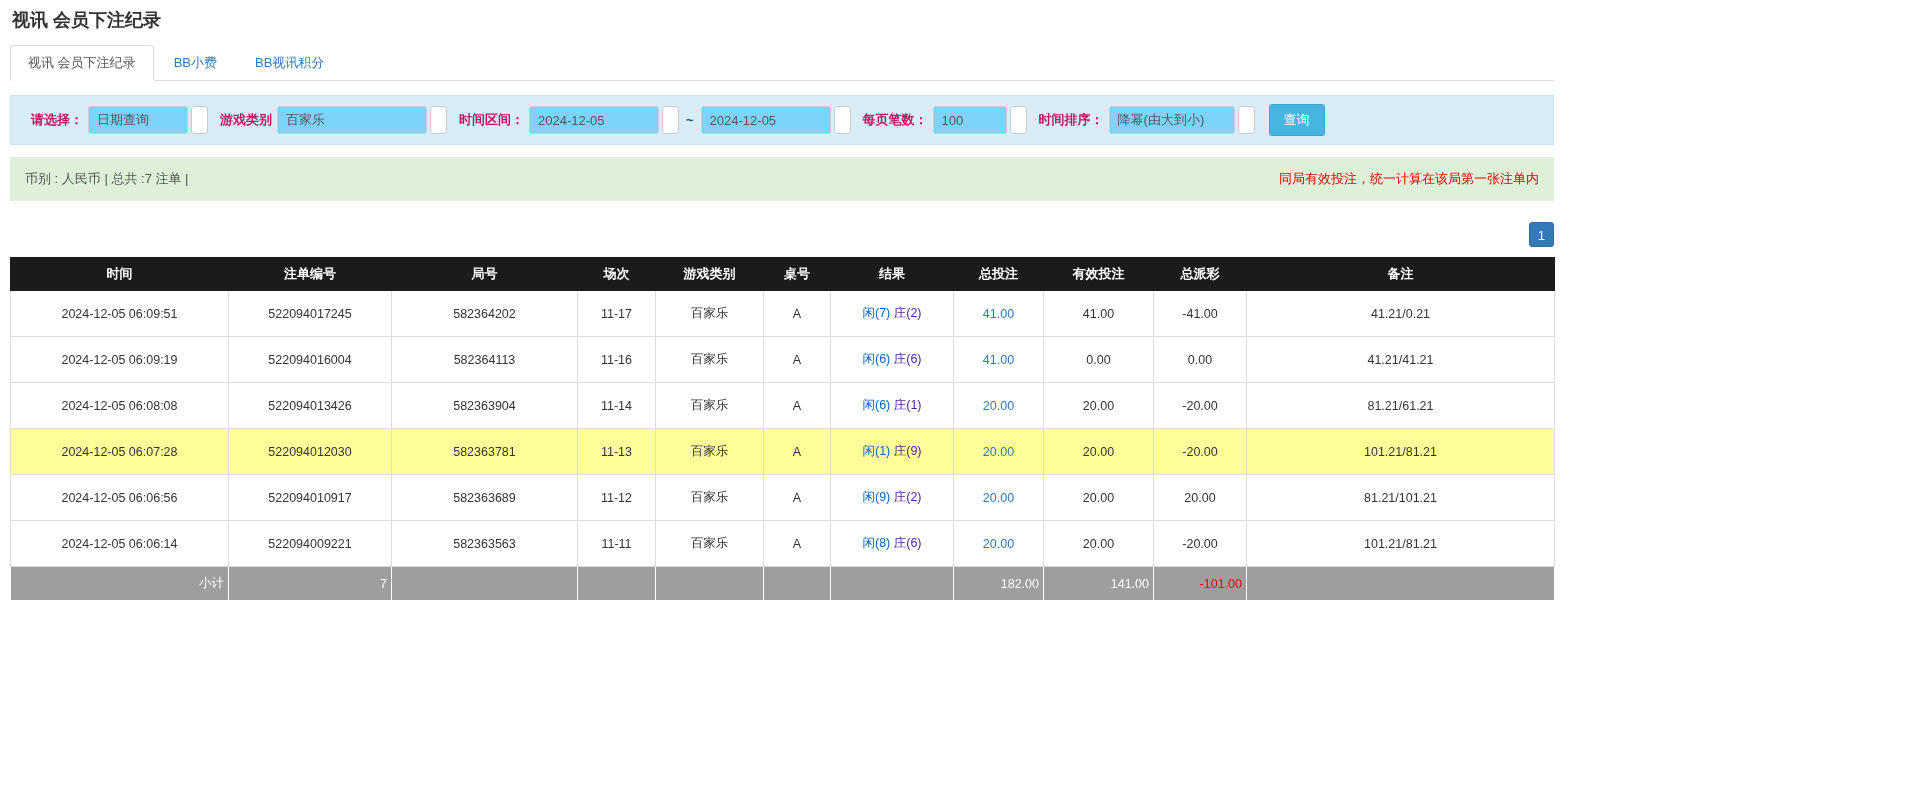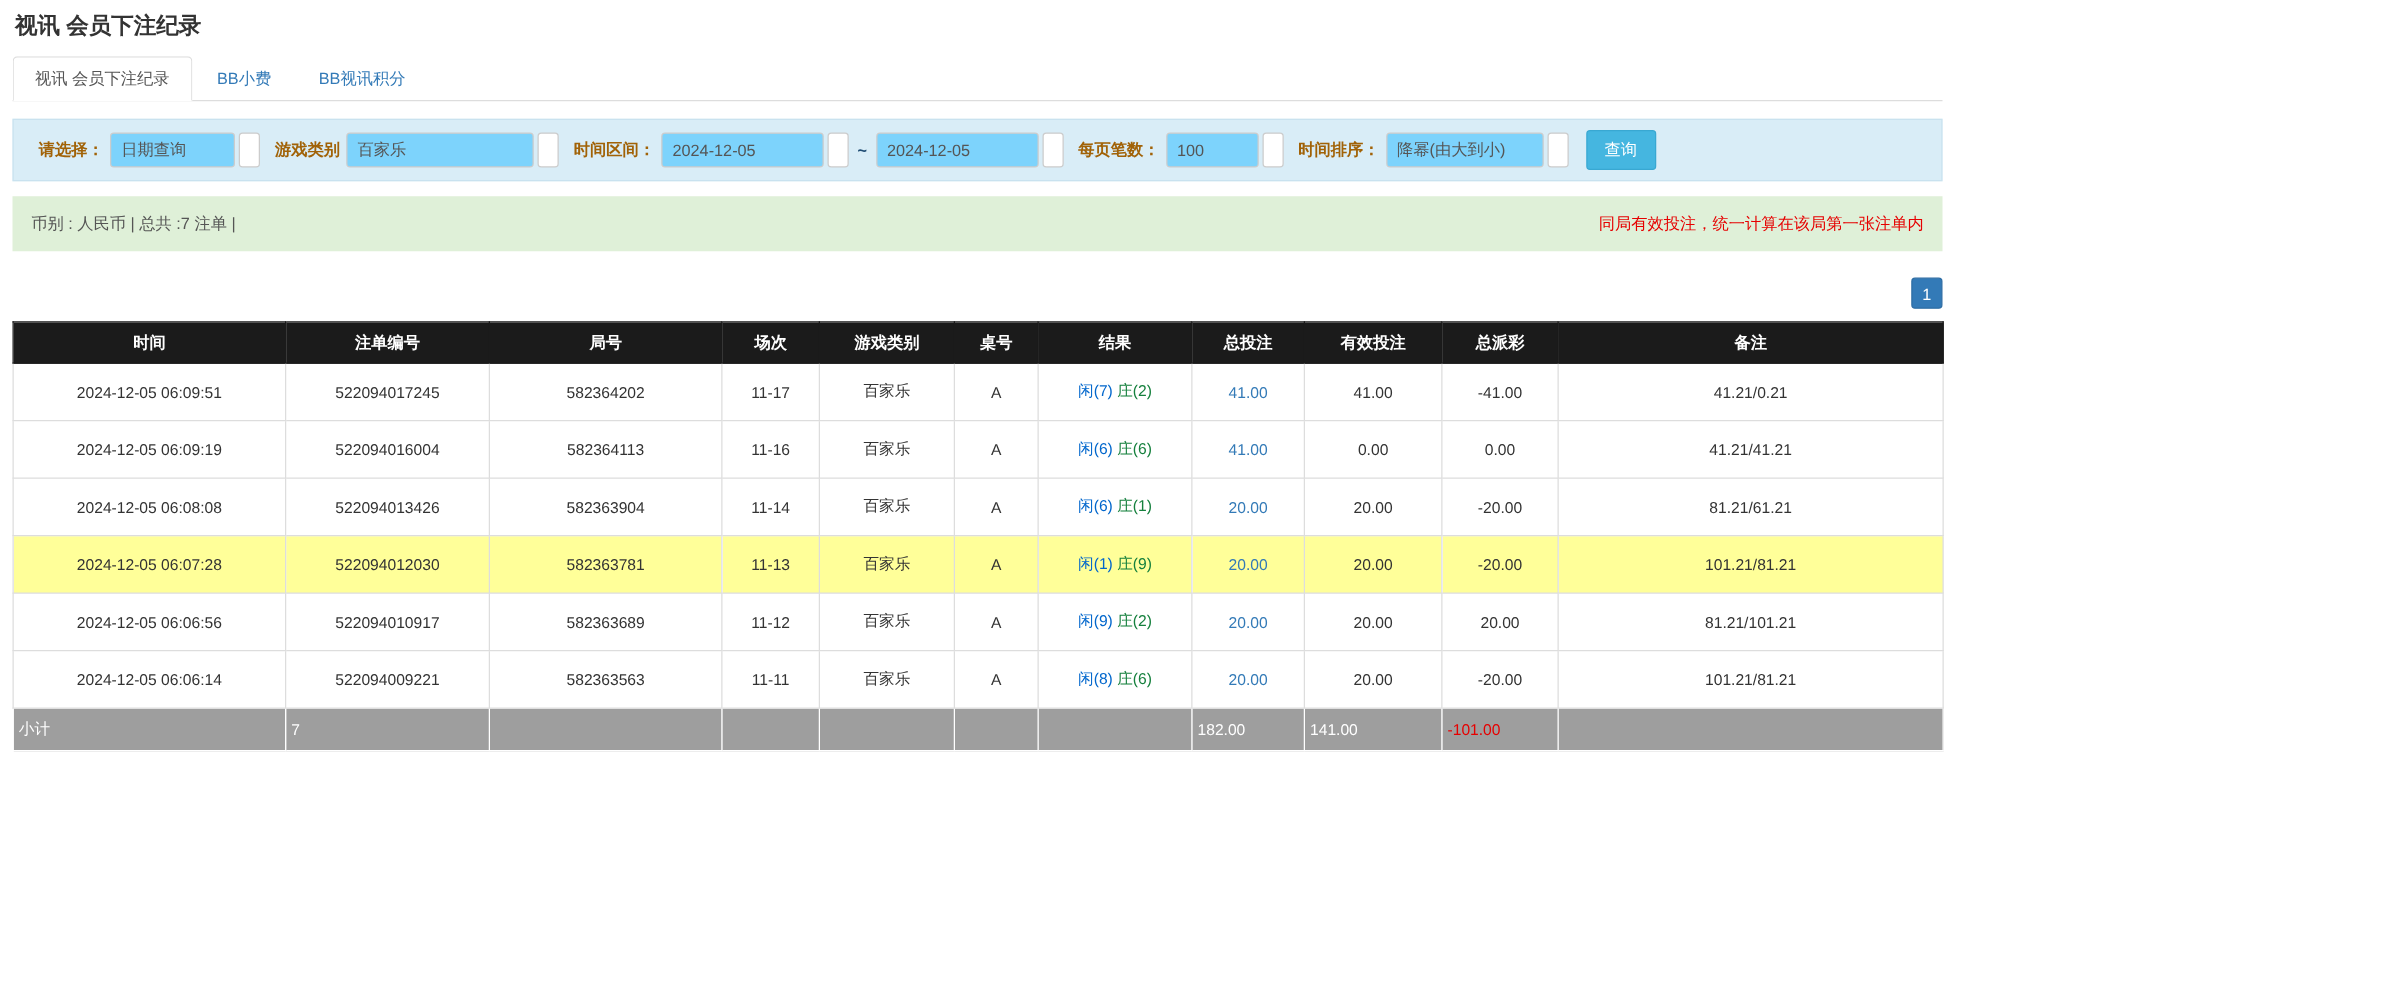--- a/index.html
+++ b/index.html
@@ -27,21 +27,21 @@
     border-color: #ddd #ddd #fff #ddd;
   }
 
   
   .filter-bar {
     margin-top: 14px; width: 1544px;
     background: #d9edf7; border: 1px solid #c9e2ef;
     padding: 8px 8px; display: flex; align-items: center;
     font-size: 13px;
   }
-  .flabel { color: #a16207; font-weight: bold; font-size: 13px; margin: 0 5px 0 12px; white-space: nowrap; }
+  .flabel { color: #be185d; font-weight: bold; font-size: 13px; margin: 0 5px 0 12px; white-space: nowrap; }
   .fin {
     height: 28px; border: 1px solid #ccc; border-radius: 3px;
     padding: 0 8px; font-size: 13px; color: #555; background: #7dd3fc; outline: none;
   }
   .dd {
     width: 17px; height: 28px; border: 1px solid #ccc; border-radius: 3px;
     background: #fff; display: inline-block; margin-left: 3px; cursor: pointer;
   }
   .w1 { width: 100px; } .w2 { width: 150px; } .w3 { width: 130px; }
   .w4 { width: 74px; }  .w5 { width: 126px; }
@@ -78,26 +78,26 @@
     background: #1b1b1b; color: #fff; font-weight: bold;
     border: 1px solid #1b1b1b; padding: 7px 4px; text-align: center; font-size: 13px;
   }
   .data-table tbody td {
     background: #fff; border: 1px solid #ddd; color: #333;
     padding: 14px 4px; text-align: center; font-size: 12.5px;
     overflow: hidden; white-space: nowrap;
   }
   .data-table tbody tr.hl td { background: #ffff99; }
   .player { color: #0066cc; }
-  .banker { color: #15803d; }
+  .banker { color: #4c1d95; }
   .bet-link { color: #337ab7; text-decoration: none; cursor: pointer; }
   .neg { color: #e60000; }
   .data-table tfoot td {
     background: #9e9e9e; color: #fff; border: 1px solid #fff;
-    padding: 8px 4px; text-align: left; font-size: 12.5px;
+    padding: 8px 4px; text-align: right; font-size: 12.5px;
   }
   .data-table tfoot td.neg { color: #e60000; }
 </style>
 </head>
 <body>
 
 <div class="page">
 
   <div class="page-title">视讯 会员下注纪录</div>
 

